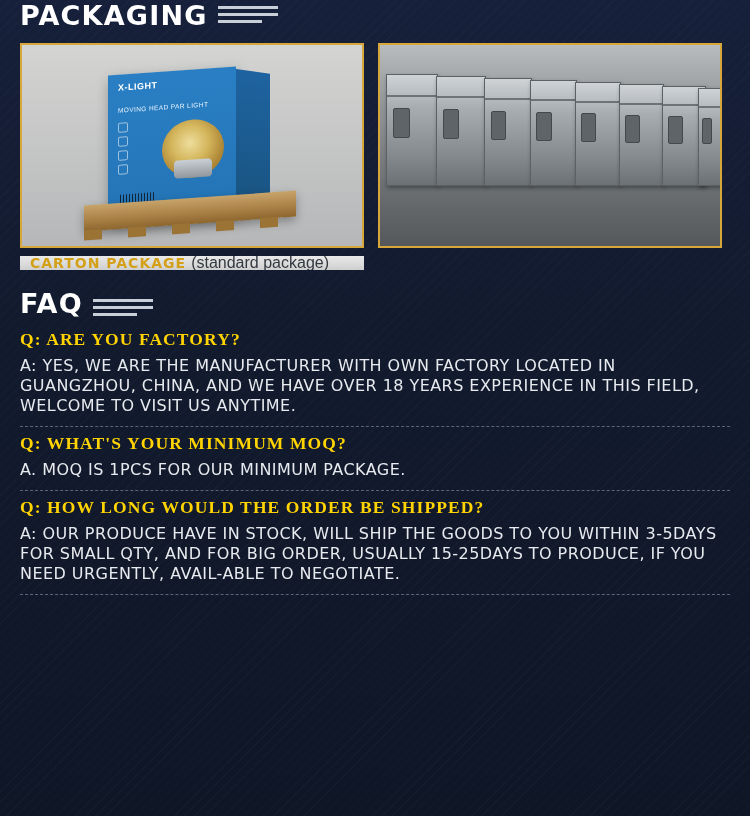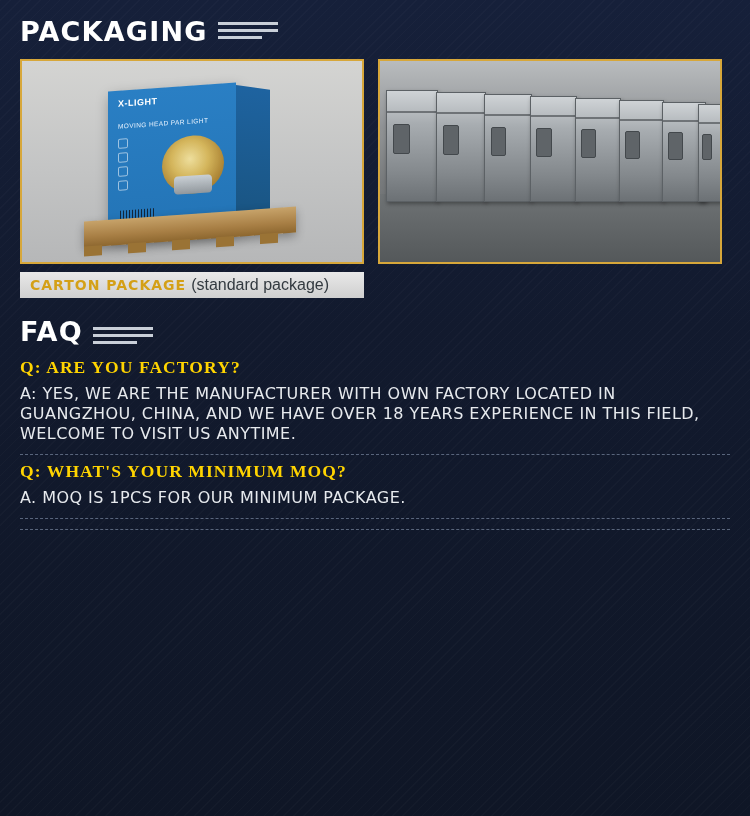--- a/index.html
+++ b/index.html
@@ -49,21 +49,21 @@
   }
   .head-lines span {
     display: block;
     height: 3px;
     background: #c9cfd8;
   }
   .head-lines span:nth-child(1) { width: 60px; }
   .head-lines span:nth-child(2) { width: 60px; }
   .head-lines span:nth-child(3) { width: 44px; }
 
-  #packaging-head { padding-top: 16px; }
+  #packaging-head { padding-top: 0; }
 
   
   .img-row {
     display: flex;
     gap: 14px;
     margin-top: 12px;
   }
   .img-card { width: 344px; }
   .img-frame {
     height: 205px;
@@ -170,21 +170,21 @@
     border: 1px solid #43484c;
     border-radius: 2px;
   }
   .case:after {
     content:""; position:absolute; left: 0; right: 0; top: 18%;
     height: 2px; background: rgba(40,44,48,0.5);
   }
 
   .img-caption {
     margin-top: 8px;
-    height: 26px;
+    height: 14px;
     background: linear-gradient(180deg,#e9e9e9,#cfcfcf);
     display: flex; align-items: center;
     padding-left: 10px;
     white-space: nowrap;
     overflow: hidden;
   }
   .cap-strong {
     color: #d4a017;
     font-weight: bold;
     font-size: 14px;
@@ -303,17 +303,19 @@
     </div>
 
     <div class="faq-item">
       <div class="faq-q">Q: WHAT'S YOUR MINIMUM MOQ?</div>
       <div class="faq-a">A. MOQ IS 1PCS FOR OUR MINIMUM PACKAGE.</div>
       <div class="faq-sep"></div>
     </div>
 
 
     <div class="faq-item">
+      <div class="faq-q">Q: HOW LONG WOULD THE ORDER BE SHIPPED?</div>
+      <div class="faq-a">A: OUR PRODUCE HAVE IN STOCK, WILL SHIP THE GOODS TO YOU WITHIN 3-5DAYS FOR SMALL QTY, AND FOR BIG ORDER, USUALLY 15-25DAYS TO PRODUCE, IF YOU NEED URGENTLY, AVAIL-ABLE TO NEGOTIATE.</div>
       <div class="faq-sep"></div>
     </div>
 
   </div>
 </div>
 
 </body></html>

